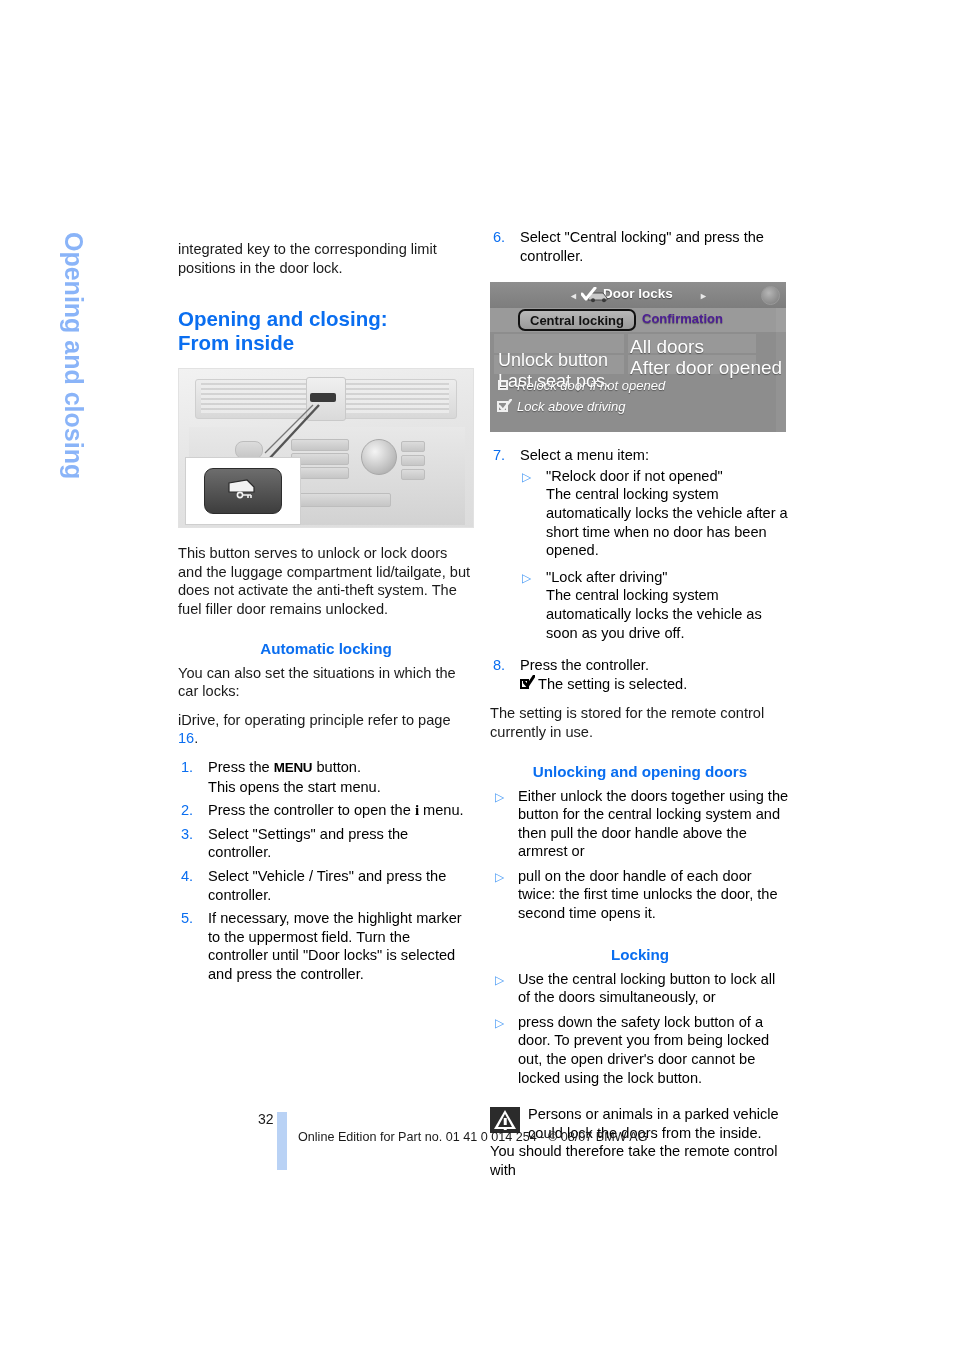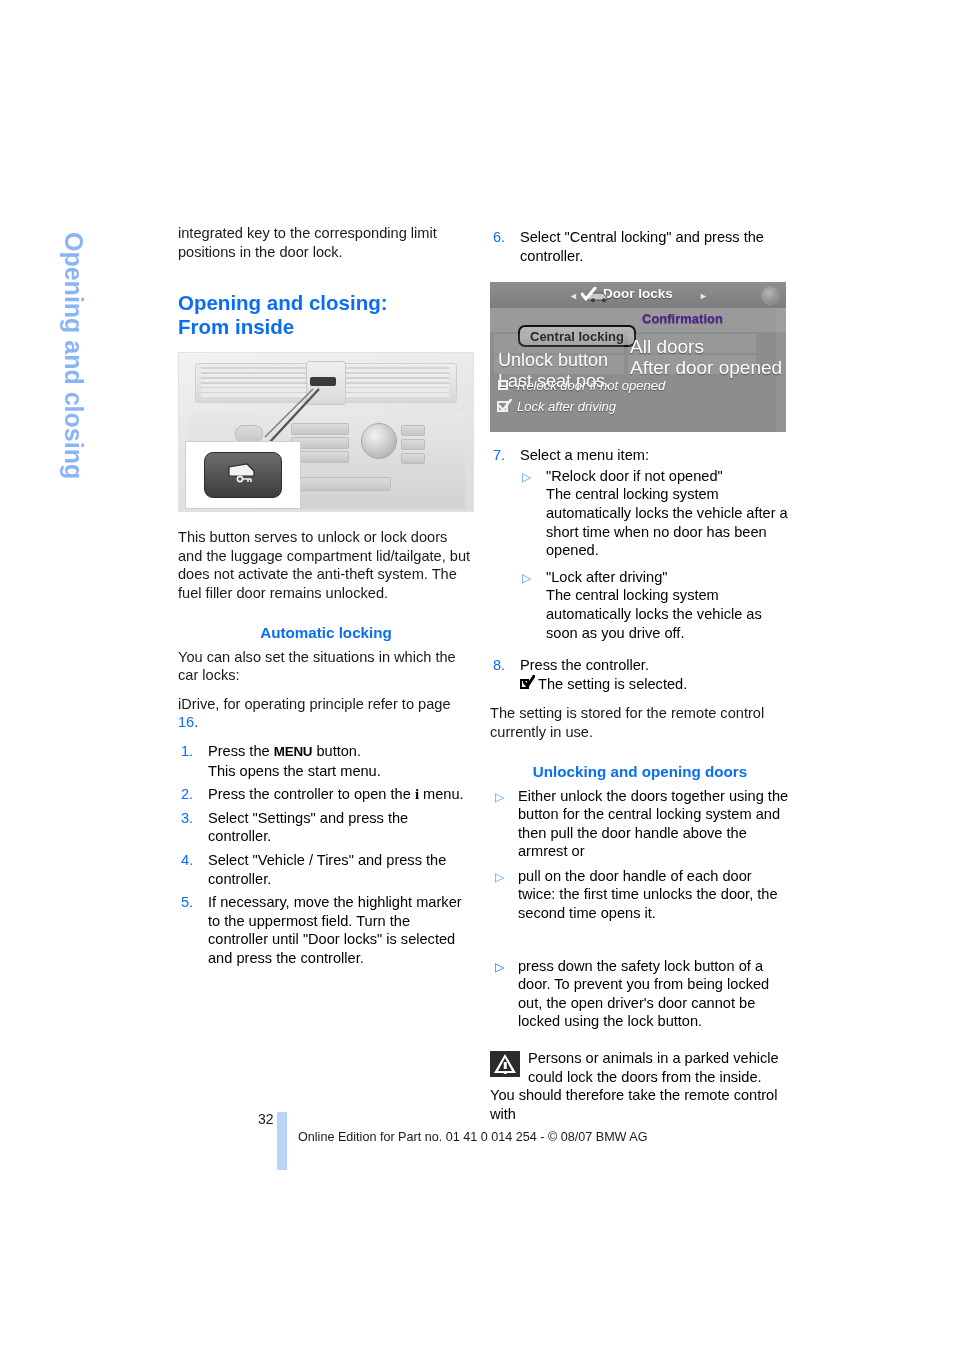--- a/index.html
+++ b/index.html
@@ -36,21 +36,21 @@
     font-size: 25px;
     font-weight: bold;
     color: #8ab4f8;
     white-space: nowrap;
   }
 
   
   .col-left {
     position: absolute;
     left: 178px;
-    top: 224px;
+    top: 240px;
     width: 296px;
   }
   .col-right {
     position: absolute;
     left: 490px;
     top: 228px;
     width: 300px;
   }
 
   p.body {
@@ -388,21 +388,21 @@
     border: 1px solid #9a9a9a;
   }
   .idrive .tabrow {
     position: absolute;
     left: 0; top: 26px;
     width: 296px; height: 24px;
     background: #9a9a9a;
   }
   .idrive .tab-sel {
     position: absolute;
-    left: 28px; top: 17px;
+    left: 28px; top: 1px;
     padding: 2px 10px;
     background: linear-gradient(180deg,#b8b8b8,#9a9a9a);
     border: 2.5px solid #111111;
     border-radius: 7px;
     color: #111111;
     font-size: 13px;
     font-weight: bold;
     box-sizing: border-box;
     height: 22px;
     line-height: 15px;
@@ -653,21 +653,21 @@
         </div>
         <div class="cbrow">
           <div class="cbox"></div>
           <div class="cbtext">Relock door if not opened</div>
         </div>
         <div class="cbrow">
           <svg class="cbox-check" viewBox="0 0 15 14">
             <rect x="1" y="3" width="9" height="9" fill="none" stroke="#f0f0f0" stroke-width="2"></rect>
             <path d="M2.5 7 L6 11 L14 0.5" stroke="#f0f0f0" stroke-width="2.4" fill="none" stroke-linecap="round" stroke-linejoin="round"></path>
           </svg>
-          <div class="cbtext">Lock after driving</div>
+          <div class="cbtext">Lock above driving</div>
         </div>
       </div>
 
       <div class="scroll-col"></div>
       <div class="wm"></div>
     </div>
 
     <div class="gap-14"></div>
 
     <ol class="steps">
@@ -720,26 +720,28 @@
         <span>Either unlock the doors together using the button for the central locking system and then pull the door handle above the armrest or</span>
       </li>
       <li>
         <span class="tri-mark">▷</span>
         <span>pull on the door handle of each door twice: the first time unlocks the door, the second time opens it.</span>
       </li>
     </ul>
 
     <div class="gap-16"></div>
 
+    <h2 class="section">Locking</h2>
 
     <div class="gap-6"></div>
 
     <ul class="tri">
       <li>
         <span class="tri-mark">▷</span>
+        <span>Use the central locking button to lock all of the doors simultaneously, or</span>
       </li>
       <li>
         <span class="tri-mark">▷</span>
         <span>press down the safety lock button of a door. To prevent you from being locked out, the open driver's door cannot be locked using the lock button.</span>
       </li>
     </ul>
 
     <div class="gap-12"></div>
 
     <div class="warn-note">

